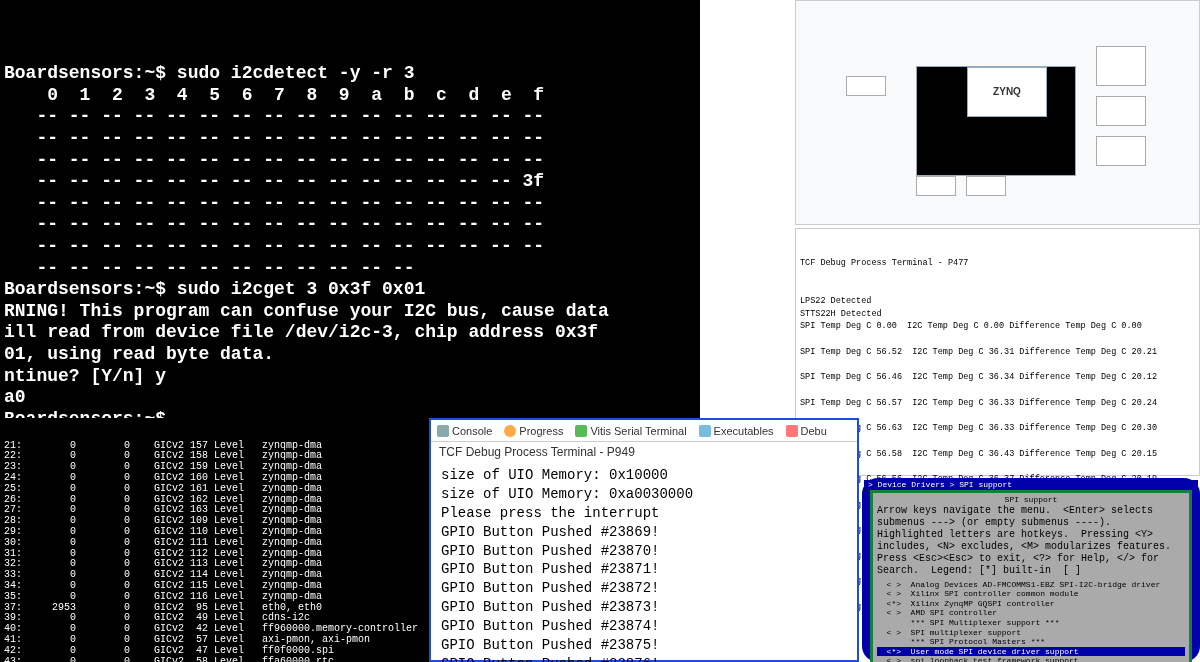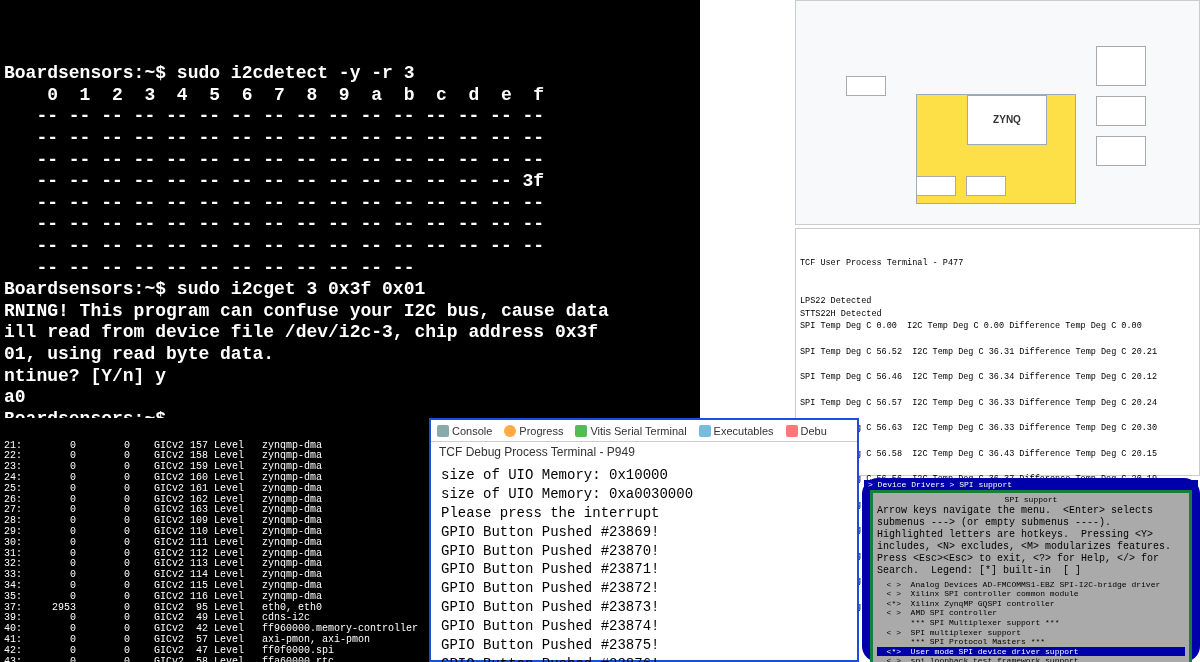--- a/index.html
+++ b/index.html
@@ -16,21 +16,21 @@
   
   .diagram {
     position: absolute; top: 0; left: 795px; width: 405px; height: 225px;
     background: #f8f9fb; border: 1px solid #ccc;
   }
   .diagram-inner {
     position: absolute; top: 25px; left: 40px; right: 30px; bottom: 15px;
   }
   .zynq-chip {
     position: absolute; top: 40px; left: 80px; width: 160px; height: 110px;
-    background: #fde047; border: 1px solid #9ab; margin-top: 28px;
+    background: #000000; border: 1px solid #9ab;
   }
   .zynq-inner {
     position: absolute; top: 0px; left: 50px; width: 80px; height: 50px;
     background: #fff; border: 1px solid #9ab;
     font-size: 10px; text-align: center; padding-top: 18px; color: #333;
     font-family: Arial, sans-serif;
   }
   .diag-block { position: absolute; background: #fff; border: 1px solid #aaa; font-size: 5px; }
   
   
@@ -119,21 +119,21 @@
     <div class="diag-block" style="top:20px;left:260px;width:50px;height:40px;"></div>
     <div class="diag-block" style="top:70px;left:260px;width:50px;height:30px;"></div>
     <div class="diag-block" style="top:110px;left:260px;width:50px;height:30px;"></div>
     <div class="diag-block" style="top:150px;left:80px;width:40px;height:20px;"></div>
     <div class="diag-block" style="top:150px;left:130px;width:40px;height:20px;"></div>
     <div class="diag-block" style="top:50px;left:10px;width:40px;height:20px;"></div>
   </div>
 </div>
 
 <div class="debug-right">
-  <div>TCF User Process Terminal - P477</div>
+  <div>TCF Debug Process Terminal - P477</div>
   <div>LPS22 Detected
 STTS22H Detected
 SPI Temp Deg C 0.00  I2C Temp Deg C 0.00 Difference Temp Deg C 0.00
 
 SPI Temp Deg C 56.52  I2C Temp Deg C 36.31 Difference Temp Deg C 20.21
 
 SPI Temp Deg C 56.46  I2C Temp Deg C 36.34 Difference Temp Deg C 20.12
 
 SPI Temp Deg C 56.57  I2C Temp Deg C 36.33 Difference Temp Deg C 20.24
 

